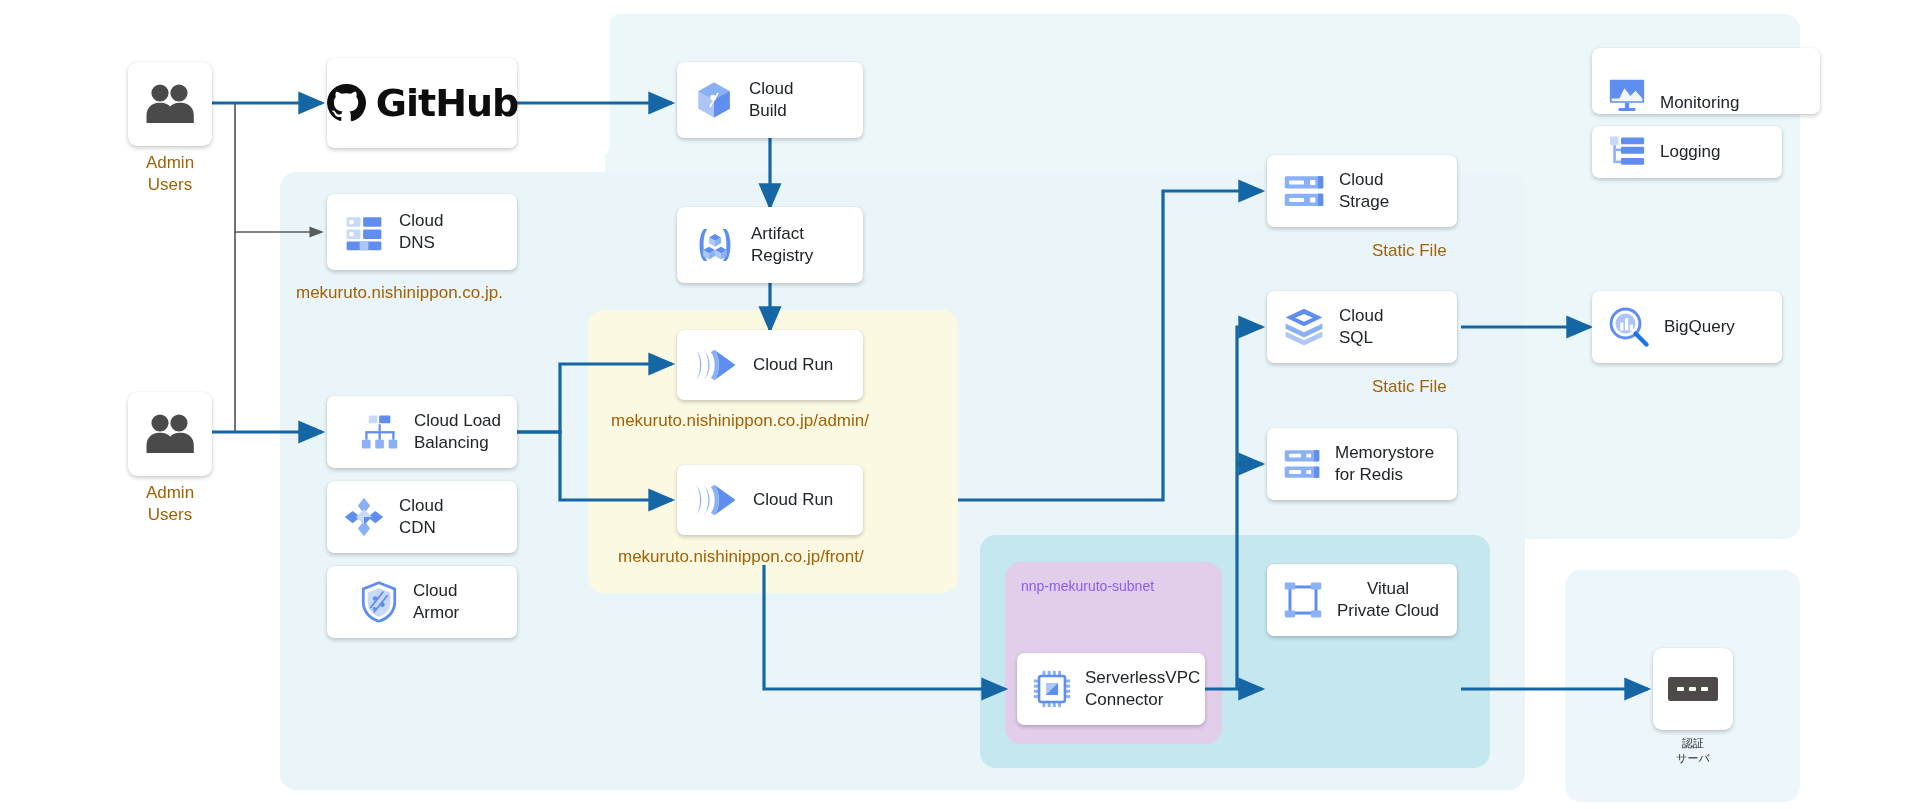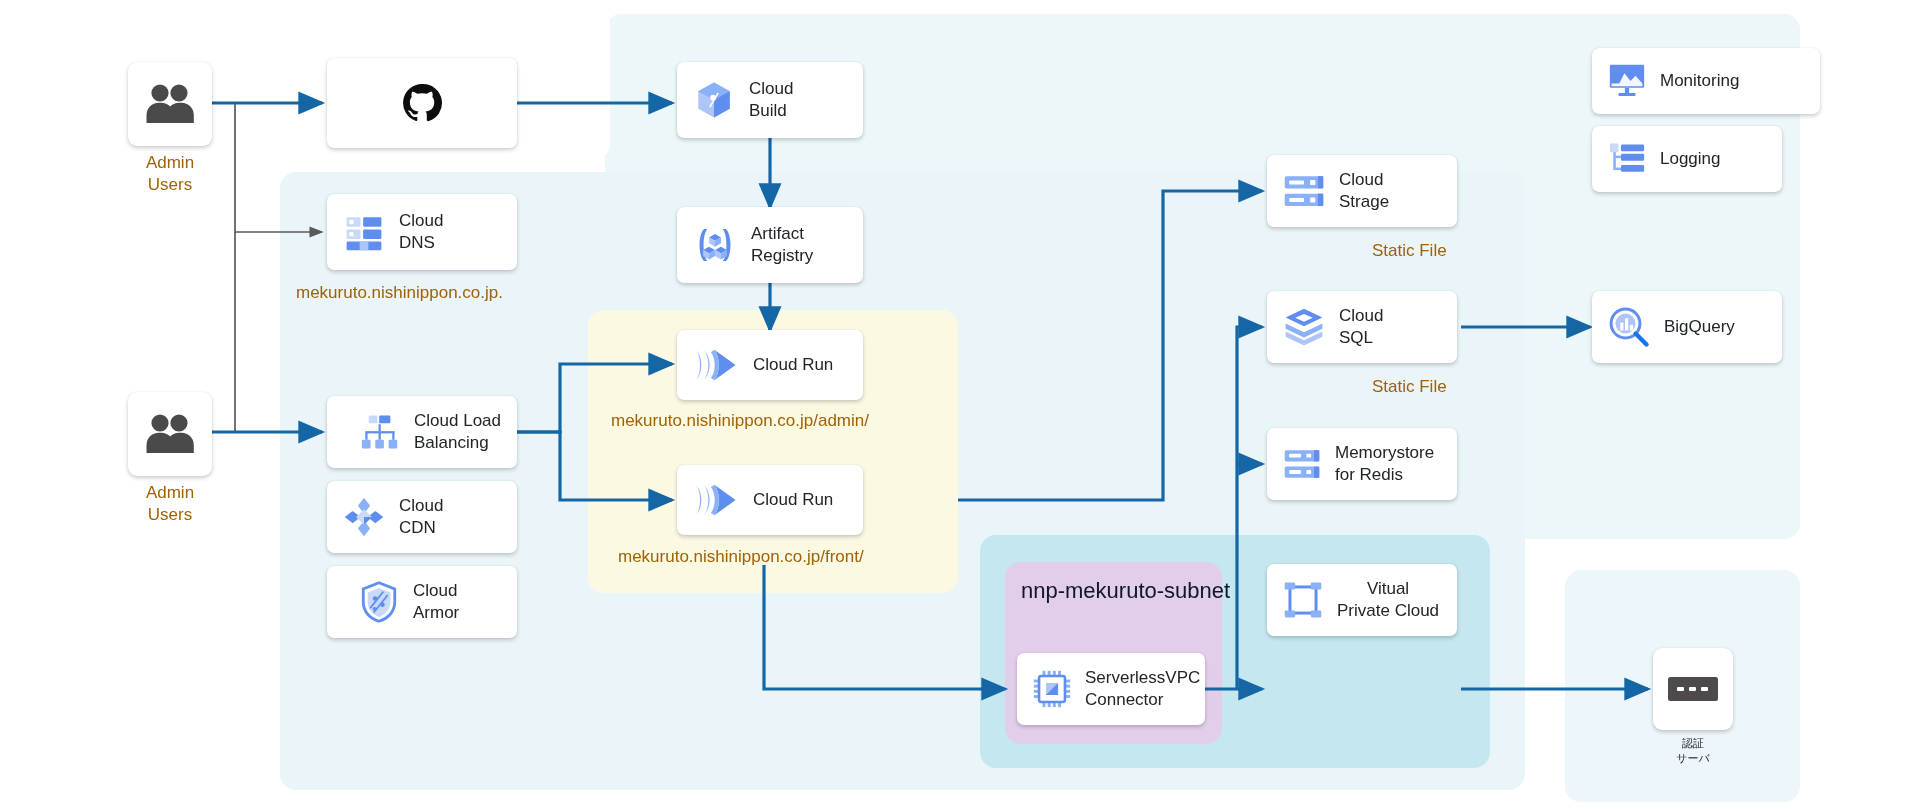--- a/index.html
+++ b/index.html
@@ -66,22 +66,22 @@
     position:absolute;
     font-size:17px;
     color:#a16207;
     white-space:pre-line;
     line-height:1.3;
   }
   .cap.center{text-align:center;}
   .cap.jp{font-size:11px;line-height:1.35;text-align:center;color:#20252b;}
   .zone-title{
     position:absolute;
-    font-size:22px;
-    color:#0f172a;
+    font-size:14px;
+    color:#8b5cf6;
   }
   
   .gh-wrap{display:flex;align-items:center;}
   .gh-text{
     font-size:38px;
     font-weight:bold;
     letter-spacing:-1px;
     color:#0d0d0d;
     margin-left:10px;
     font-family:"DejaVu Sans",sans-serif;
@@ -173,20 +173,21 @@
     </svg>
   </div>
   <div class="cap center" style="left:100px;top:482px;width:140px;">Admin
 Users</div>
 
   <div class="node" style="left:327px;top:58px;width:190px;height:90px;justify-content:center;">
     <span class="gh-wrap">
       <svg width="40" height="40" viewBox="0 0 24 24">
         <path fill="#0d0d0d" d="M12 .6A11.4 11.4 0 0 0 8.4 22.8c.57.1.78-.25.78-.55v-2c-3.18.7-3.85-1.36-3.85-1.36-.52-1.33-1.27-1.68-1.27-1.68-1.04-.71.08-.7.08-.7 1.15.08 1.75 1.18 1.75 1.18 1.02 1.75 2.68 1.25 3.34.95.1-.74.4-1.25.72-1.53-2.54-.29-5.22-1.27-5.22-5.66 0-1.25.45-2.27 1.18-3.07-.12-.29-.51-1.46.11-3.03 0 0 .96-.31 3.15 1.17a10.9 10.9 0 0 1 5.74 0c2.18-1.48 3.14-1.17 3.14-1.17.63 1.57.24 2.74.12 3.03.74.8 1.18 1.82 1.18 3.07 0 4.4-2.69 5.36-5.25 5.65.42.35.78 1.06.78 2.14v3.17c0 .3.2.66.79.55A11.4 11.4 0 0 0 12 .6z"></path>
       </svg>
+      <span class="gh-text">GitHub</span>
     </span>
   </div>
 
   <div class="node pad" style="left:677px;top:62px;width:186px;height:76px;">
     <span class="ico">
       <svg width="42" height="42" viewBox="0 0 48 48">
         <path fill="#aec6f7" d="M24 4 L42 14 L42 34 L24 44 L6 34 L6 14 Z"></path>
         <path fill="#8ab0f5" d="M24 4 L42 14 L24 24 L6 14 Z"></path>
         <path fill="#5f8ef0" d="M24 24 L42 14 L42 34 L24 44 Z"></path>
         <path fill="#ffffff" d="M29.5 16.5 L20 32.5 L18.5 31.5 L28 15.5 Z"></path>
@@ -400,33 +401,33 @@
         <rect x="7" y="7" width="30" height="30" rx="2.5" fill="none" stroke="#5f8ef0" stroke-width="3"></rect>
         <path d="M15 15 H29 V29 H15 Z" fill="#aec6f7"></path>
         <path d="M29 15 V29 H15 Z" fill="#5f8ef0"></path>
       </svg>
     </span>
     <span class="lbl">ServerlessVPC
 Connector</span>
   </div>
 
 
-  <div class="node pad" style="left:1592px;top:48px;width:228px;height:66px;">
+  <div class="node pad" style="left:1592px;top:48px;width:228px;height:66px;align-items:flex-end;">
     <span class="ico">
       <svg width="38" height="36" viewBox="0 0 44 42">
         <rect x="2" y="2" width="40" height="27" rx="1.5" fill="#5f8ef0"></rect>
         <path d="M4 24 L13 24 L19 12 L26 21 L32 15 L40 24 L40 27 L4 27 Z" fill="#ffffff" opacity="0.92"></path>
         <rect x="19.5" y="29" width="5" height="6" fill="#5f8ef0"></rect>
         <rect x="12" y="35" width="20" height="3.6" rx="1.3" fill="#5f8ef0"></rect>
       </svg>
     </span>
     <span class="lbl">Monitoring</span>
   </div>
 
-  <div class="node pad" style="left:1592px;top:126px;width:190px;height:66px;">
+  <div class="node pad" style="left:1592px;top:126px;width:190px;height:52px;">
     <span class="ico">
       <svg width="38" height="36" viewBox="0 0 44 42">
         <rect x="2" y="3" width="10" height="10" rx="1.5" fill="#c9daf9"></rect>
         <rect x="15" y="4" width="27" height="8" rx="1.5" fill="#5f8ef0"></rect>
         <rect x="6" y="13" width="3" height="21" fill="#8ab0f5"></rect>
         <rect x="9" y="17" width="7" height="3" fill="#8ab0f5"></rect>
         <rect x="9" y="31" width="7" height="3" fill="#8ab0f5"></rect>
         <rect x="15" y="15" width="27" height="8" rx="1.5" fill="#5f8ef0"></rect>
         <rect x="15" y="28" width="27" height="8" rx="1.5" fill="#5f8ef0"></rect>
       </svg>

